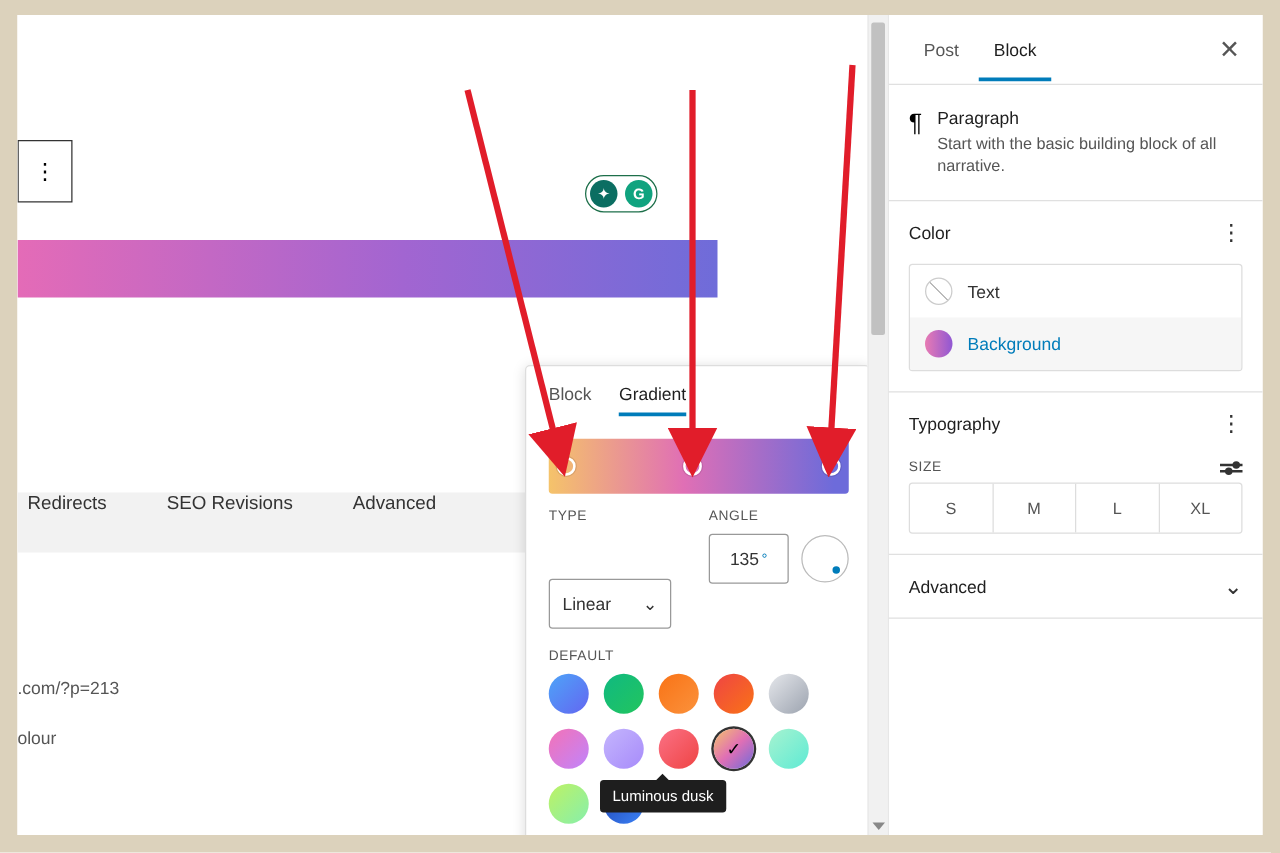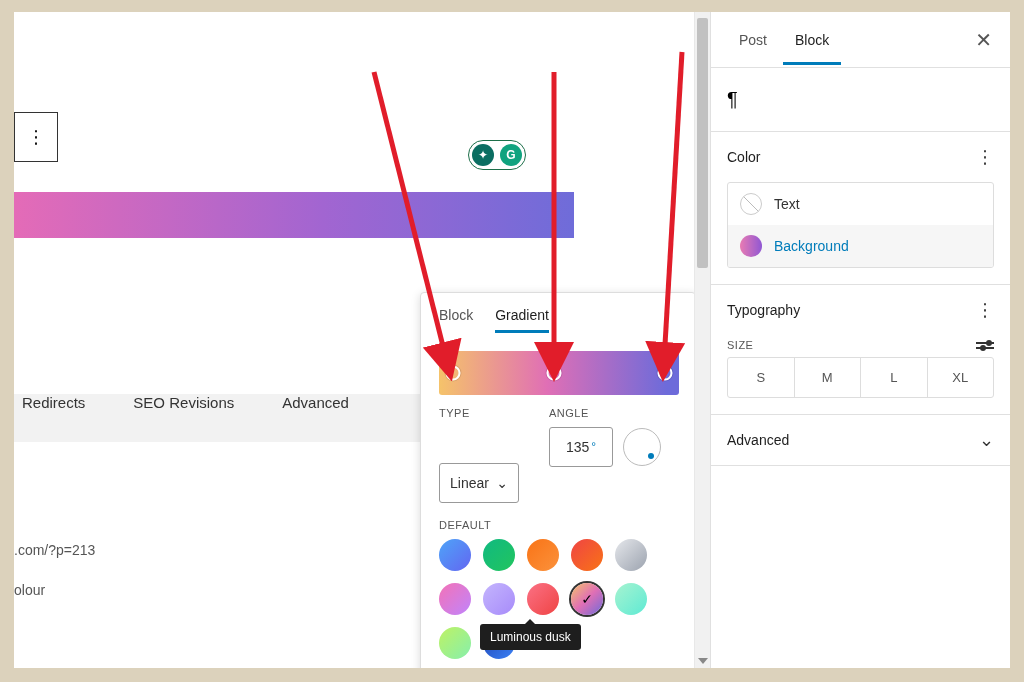--- a/index.html
+++ b/index.html
@@ -55,21 +55,21 @@
   
   .popover { position: absolute; top: 280px; left: 406px; width: 276px; background: #fff; border: 1px solid #ddd; box-shadow: 0 2px 10px rgba(0,0,0,.15); border-radius: 4px; }
   .popover-tabs { display: flex; gap: 22px; padding: 14px 18px 0; font-size: 14px; color: #555; }
   .popover-tabs .ptab { padding-bottom: 10px; cursor: pointer; position: relative; }
   .popover-tabs .ptab.active { color: #1e1e1e; font-weight: 500; }
   .popover-tabs .ptab.active::after { content:""; position:absolute; left:0; right:0; bottom:0; height:3px; background:#007cba; }
   .grad-strip { margin: 18px 18px 0; height: 44px; width: 240px; border-radius: 3px; background: linear-gradient(90deg, #f5c36a 0%, #e06fb5 45%, #6d6bda 95%); position: relative; }
   .grad-handle { position: absolute; top: 50%; transform: translate(-50%,-50%); width: 15px; height: 15px; border: 2.5px solid #fff; border-radius: 50%; box-shadow: 0 0 0 1px rgba(0,0,0,.1); }
   .ctrl-row { display: flex; gap: 30px; padding: 12px 18px 0; align-items: flex-start; }
   .ctrl-col .lbl { font-size: 11px; color: #555; letter-spacing: .5px; margin-bottom: 8px; }
-  .linear-select { width: 80px; height: 40px; border: 1px solid #999; border-radius: 3px; display:flex; align-items:center; justify-content: space-between; padding: 0 10px; font-size: 14px; color: #333; margin-top: 44px; }
+  .linear-select { width: 98px; height: 40px; border: 1px solid #999; border-radius: 3px; display:flex; align-items:center; justify-content: space-between; padding: 0 10px; font-size: 14px; color: #333; margin-top: 44px; }
   .angle-input { width: 64px; height: 40px; border: 1px solid #999; border-radius: 3px; display:flex; align-items:center; justify-content:center; font-size:14px; color:#333; gap:2px; }
   .angle-input .deg { color:#007cba; font-size:12px; }
   .angle-dial { width: 38px; height: 38px; border: 1px solid #bbb; border-radius: 50%; position: relative; }
   .angle-dial .dot { position:absolute; right:6px; bottom:6px; width:6px; height:6px; border-radius:50%; background:#007cba; }
   .default-lbl { font-size: 11px; color:#555; letter-spacing:.5px; padding: 16px 18px 8px; }
   .swatch-grid { display:flex; flex-wrap:wrap; gap:12px; padding: 0 18px 18px; }
   .swatch-grid .sw { width: 32px; height:32px; border-radius:50%; cursor:pointer; position:relative; }
   .sw.selected::after { content:"✓"; position:absolute; inset:0; display:flex; align-items:center; justify-content:center; color:#000; font-size:14px; }
   .sw.selected { box-shadow: 0 0 0 2px #333; }
   .sw.c1{background:linear-gradient(135deg,#4ea4f8,#6366f1);} .sw.c2{background:linear-gradient(135deg,#10b981,#22c55e);} .sw.c3{background:linear-gradient(135deg,#f97316,#fb923c);} .sw.c4{background:linear-gradient(135deg,#ef4444,#f97316);} .sw.c5{background:linear-gradient(135deg,#e5e7eb,#9ca3af);} .sw.c6{background:linear-gradient(135deg,#f472b6,#c084fc);} .sw.c7{background:linear-gradient(135deg,#c4b5fd,#a78bfa);} .sw.c8{background:linear-gradient(135deg,#fb7185,#ef4444);} .sw.c9{background:linear-gradient(135deg,#f5c36a,#e06fb5,#6d6bda);} .sw.c10{background:linear-gradient(135deg,#a7f3d0,#5eead4);} .sw.c11{background:linear-gradient(135deg,#bef264,#86efac);} .sw.c12{background:linear-gradient(135deg,#1e40af,#3b82f6);}
@@ -184,20 +184,24 @@
   </div>
 
   <div class="sidebar">
     <div class="sidebar-tabs">
       <div class="sidebar-tab">Post</div>
       <div class="sidebar-tab active">Block</div>
       <div class="sidebar-close">✕</div>
     </div>
     <div class="block-info">
       <div class="block-info-icon">¶</div>
+      <div class="block-info-text">
+        <div class="title">Paragraph</div>
+        <div class="desc">Start with the basic building block of all narrative.</div>
+      </div>
     </div>
     <div class="panel">
       <div class="panel-header">
         <span>Color</span>
         <span class="more">⋮</span>
       </div>
       <div class="panel-body">
         <div class="color-list">
           <div class="color-row">
             <div class="swatch diag"></div>

